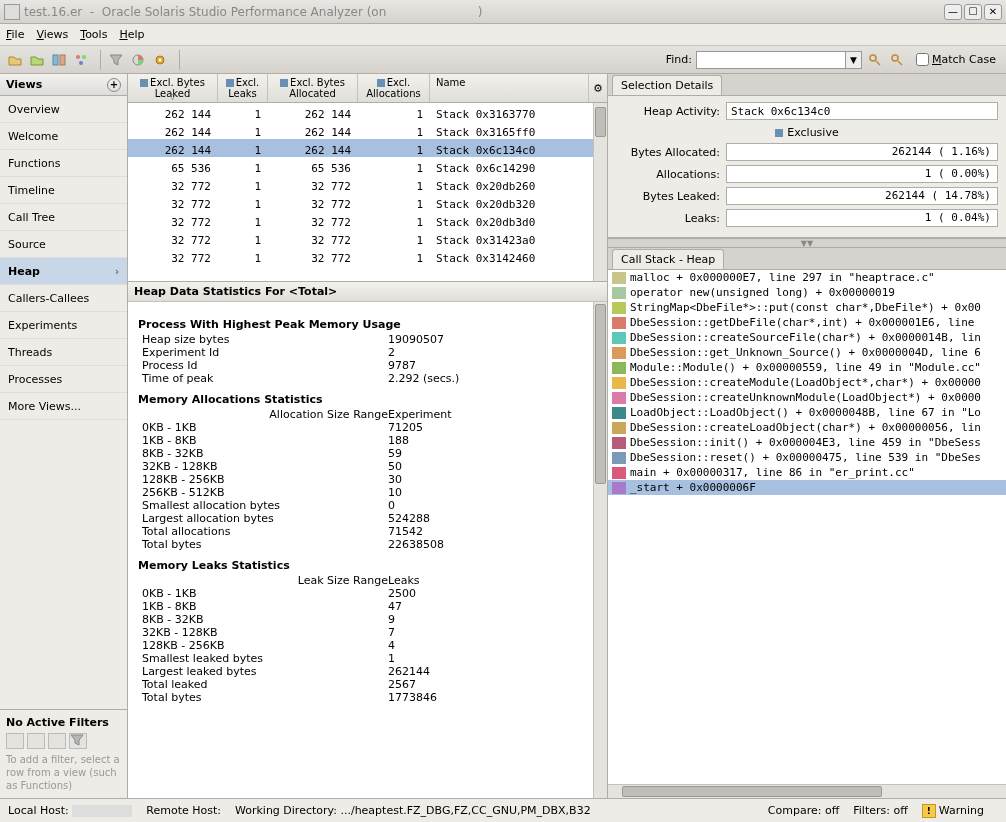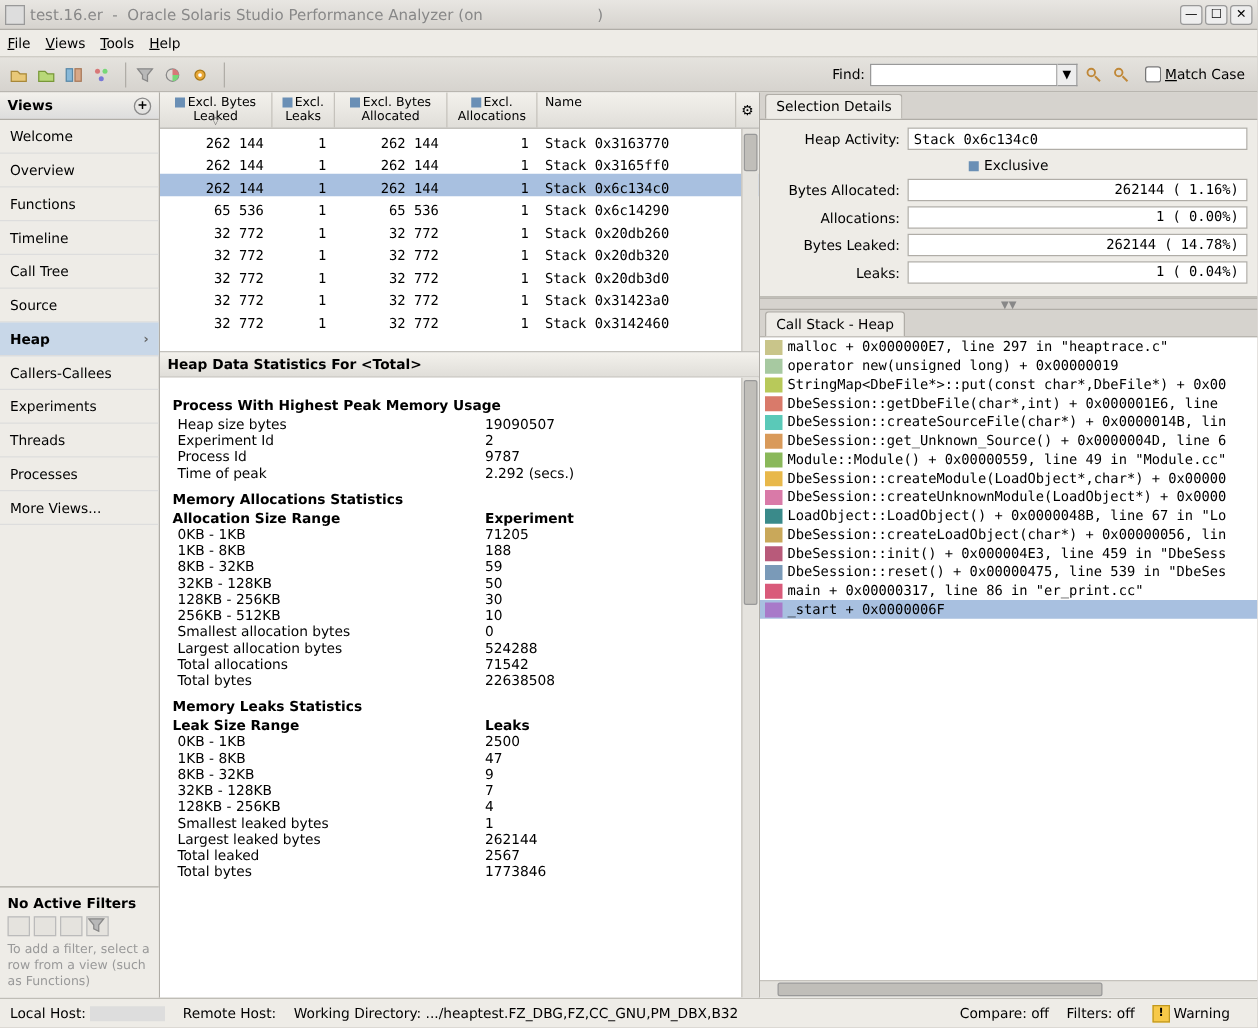--- a/index.html
+++ b/index.html
@@ -46,21 +46,21 @@
 .tr .td { border-right: 1px solid transparent; padding: 0 6px; text-align: right; }
 .tr .td.name { flex: 1; text-align: left; font-family: "DejaVu Sans Mono", monospace; }
 .vscroll { position: absolute; right: 0; top: 0; bottom: 0; width: 14px; background: #e5e3de; border-left: 1px solid #c5c2bc; }
 .vscroll .thumb { position: absolute; left: 1px; right: 1px; background: #c0beb9; border: 1px solid #999; border-radius: 2px; }
 .stats-hdr { height: 20px; background: linear-gradient(#f3f1ec, #e0ded9); border-bottom: 1px solid #c5c2bc; display: flex; align-items: center; padding: 0 6px; font-weight: bold; }
 .stats-body { flex: 1; overflow: hidden; padding: 8px 10px; position: relative; font-size: 11px; }
 .stats-body .section { font-weight: bold; margin-top: 8px; margin-bottom: 2px; }
 .stats-body .row { display: flex; }
 .stats-body .row .k { width: 250px; padding-left: 4px; }
 .stats-body .row .v { }
-.stats-body .hdr-row { display: flex; font-weight: bold; }
+.stats-body .hdr-row { display: flex; font-weight: normal; text-align: right; }
 .stats-body .hdr-row .k { width: 250px; }
 .right { width: 398px; display: flex; flex-direction: column; background: #eeece7; }
 .right .tab-row { display: flex; align-items: flex-end; height: 22px; background: #d6d3ce; padding-left: 4px; border-bottom: 1px solid #b0ada7; text-align: right; }
 .right .tab { background: #eeece7; border: 1px solid #b0ada7; border-bottom: none; padding: 3px 8px; border-radius: 3px 3px 0 0; font-size: 11px; }
 .sel-details { padding: 6px 8px; background: #eeece7; border-bottom: 1px solid #b0ada7; }
 .sel-details .line { display: flex; align-items: center; margin-bottom: 4px; }
 .sel-details .lbl { width: 110px; text-align: right; padding-right: 6px; }
 .sel-details input { flex: 1; height: 18px; border: 1px solid #b0ada7; background: #fff; font-family: "DejaVu Sans Mono", monospace; font-size: 11px; padding: 0 4px; }
 .sel-details .excl-hdr { text-align: center; margin: 6px 0 4px; }
 .sel-details .excl-hdr .sq { display: inline-block; width: 8px; height: 8px; background: #6a8fb5; margin-right: 4px; vertical-align: middle; }
@@ -163,22 +163,22 @@
   <label><u>M</u>atch Case</label>
 </div>
 
 <div class="main">
   <div class="sidebar">
     <div class="views-hdr">
       <span>Views</span>
       <span class="plus">+</span>
     </div>
     <div id="view-items">
+        <div class="view-item">Overview</div>
         <div class="view-item">Welcome</div>
-        <div class="view-item">Overview</div>
         <div class="view-item">Functions</div>
         <div class="view-item">Timeline</div>
         <div class="view-item">Call Tree</div>
         <div class="view-item">Source</div>
         <div class="view-item sel">Heap<span class="chev">›</span></div>
         <div class="view-item">Callers-Callees</div>
         <div class="view-item">Experiments</div>
         <div class="view-item">Threads</div>
         <div class="view-item">Processes</div>
         <div class="view-item">More Views...</div>

